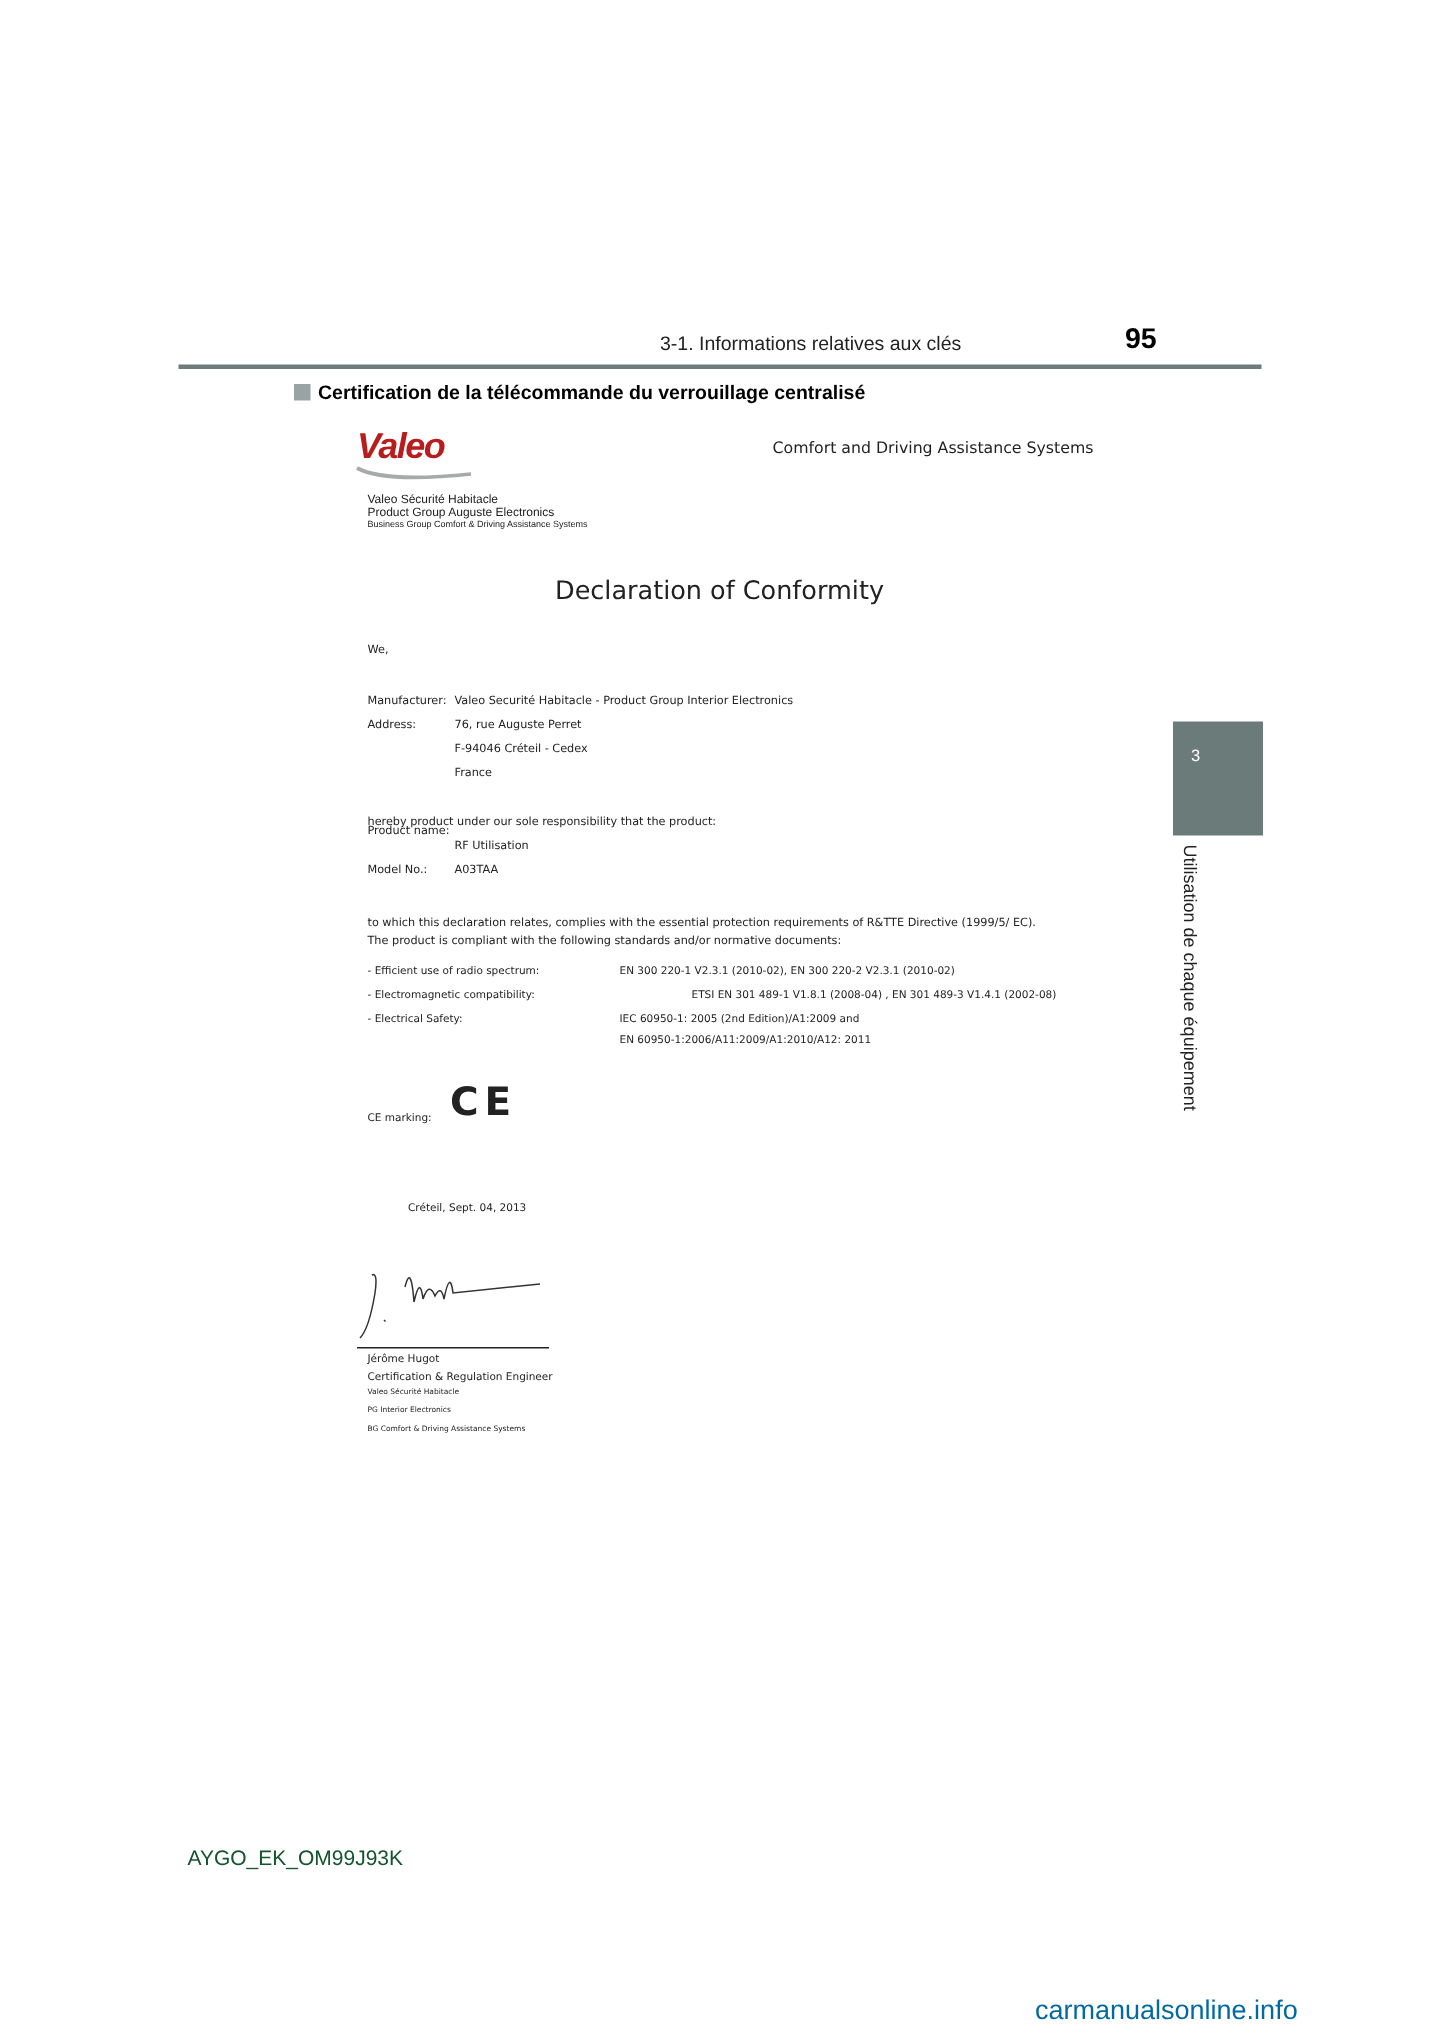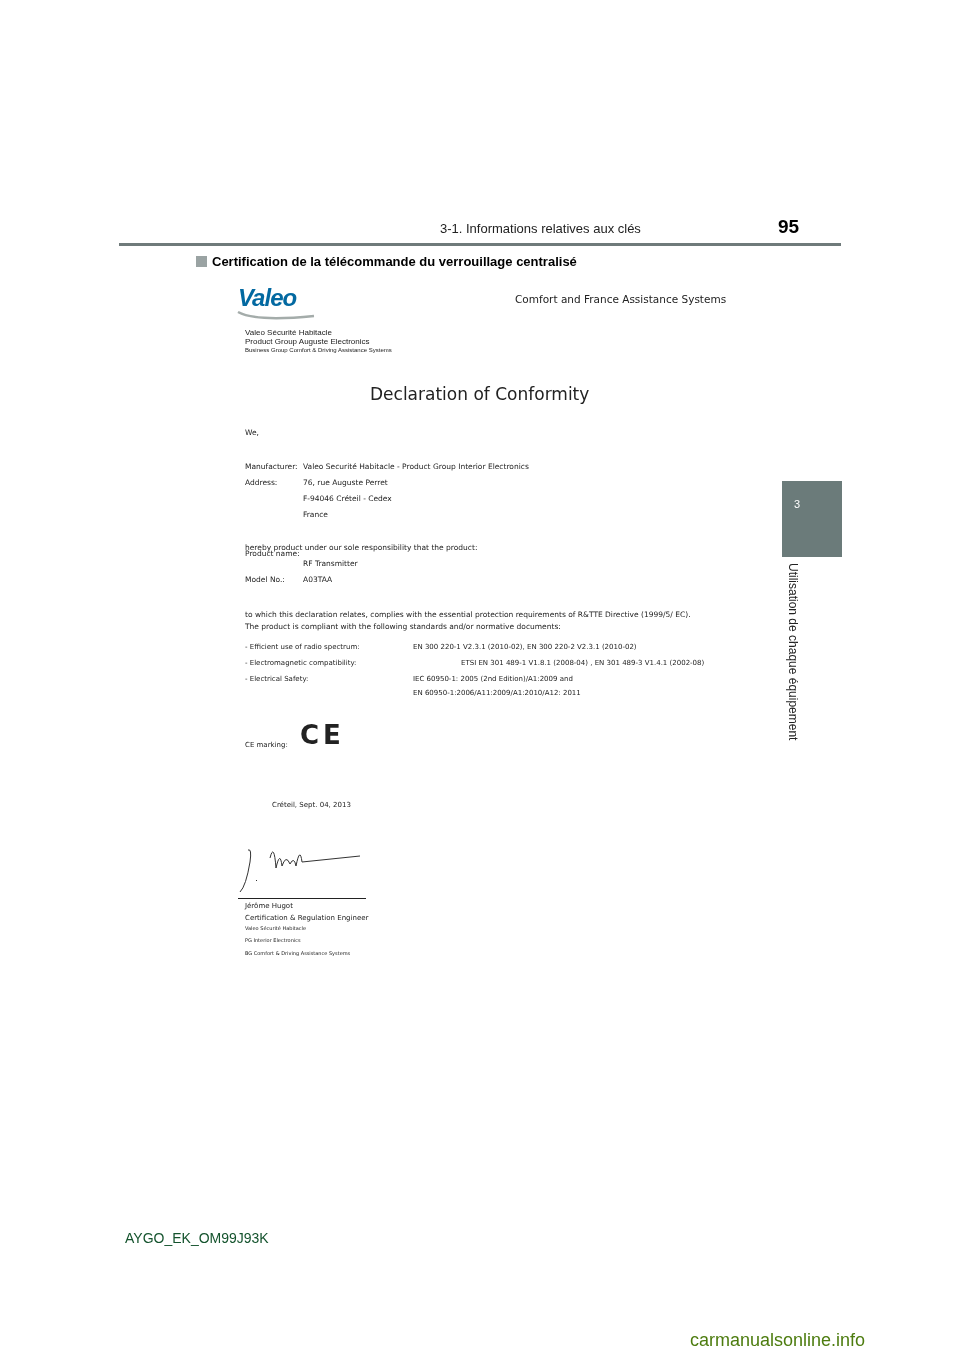--- a/index.html
+++ b/index.html
@@ -2,55 +2,55 @@
 <html><head>
 <meta charset="utf-8">
 <style>
   html, body { margin: 0; padding: 0; background: #ffffff; }
   body { width: 960px; height: 1358px; position: relative; overflow: hidden;
          font-family: "Liberation Sans", sans-serif; color: #000; }
   .abs { position: absolute; }
 
   
   .hdr-section { left: 440px; top: 221px; font-size: 13px; color: #222; }
-  .hdr-page { left: 750px; top: 216px; font-size: 19px; font-weight: bold; margin-left: 28px; }
+  .hdr-page { left: 750px; top: 216px; font-size: 19px; font-weight: bold; }
   .hdr-rule { left: 119px; top: 243px; width: 722px; height: 3px; background: #6f7a7a; }
 
   .sec-title { left: 184px; top: 254px; font-size: 13px; font-weight: bold; display: flex; align-items: center; margin-left: 12px; }
   .sec-square { width: 11px; height: 11px; background: #9aa3a3; margin-right: 5px; display: inline-block; }
 
   
   .side-tab { left: 782px; top: 481px; width: 60px; height: 76px; background: #6b7b7a; }
   .side-tab-num { position: absolute; left: 12px; top: 17px; color: #fff; font-size: 11px; }
   .side-label { left: 786px; top: 563px; width: 20px; height: 200px; }
   .side-label span { display: block; writing-mode: vertical-rl; font-size: 12px; color: #222; white-space: nowrap; }
 
   
   .doc { left: 230px; top: 280px; width: 500px; height: 690px; }
   .doc .t { position: absolute; white-space: nowrap; font-family: "DejaVu Sans", sans-serif; color: #222; }
 
   .logo { position: absolute; left: 8px; top: 4px; }
-  .logo-text { font-family: "Liberation Sans", sans-serif; font-style: italic; font-weight: bold; font-size: 24px; color: #0369a1; letter-spacing: -1px; }
+  .logo-text { font-family: "Liberation Sans", sans-serif; font-style: italic; font-weight: bold; font-size: 24px; color: #b91c1c; letter-spacing: -1px; }
   .logo-swoosh { position: absolute; left: -2px; top: 26px; }
 
   .doc-tagline { left: 285px; top: 13px; font-size: 10.5px; color: #333; }
   .co1 { left: 15px; top: 48px; font-family: "Liberation Sans", sans-serif !important; font-size: 8px; color: #333; }
   .co2 { left: 15px; top: 57px; font-family: "Liberation Sans", sans-serif !important; font-size: 8px; color: #333; }
   .co3 { left: 15px; top: 67px; font-family: "Liberation Sans", sans-serif !important; font-size: 6px; color: #333; }
 
   .doc-title { left: 140px; top: 104px; font-size: 17px; color: #111; }
   .we { left: 15px; top: 148px; font-size: 7.5px; }
   .lbl { font-size: 7.5px; }
   .small { font-size: 7px; }
   .ce-mark { left: 70px; top: 440px; font-size: 26px; font-weight: bold; letter-spacing: 4px; font-family: "DejaVu Sans", sans-serif; color: #111; }
   .sig { position: absolute; left: 0px; top: 560px; }
   .sig-rule { position: absolute; left: 8px; top: 618px; width: 128px; height: 1px; background: #222; }
 
   .footer-code { left: 125px; top: 1230px; font-size: 14px; color: #14532d; }
-  .watermark { left: 690px; top: 1330px; font-size: 18px; color: #4d7c0f; }
+  .watermark { left: 690px; top: 1330px; font-size: 18px; color: #0369a1; }
 </style>
 </head>
 <body>
 
 <div class="abs hdr-section">3-1. Informations relatives aux clés</div>
 <div class="abs hdr-page">95</div>
 <div class="abs hdr-rule"></div>
 
 <div class="abs sec-title">
   <span class="sec-square"></span>
@@ -64,38 +64,38 @@
   <span>Utilisation de chaque équipement</span>
 </div>
 
 <div class="abs doc">
   <div class="logo">
     <span class="logo-text">Valeo</span>
     <svg class="logo-swoosh" width="80" height="12">
       <path d="M2 2 Q 20 12 78 6" stroke="#a4acaa" stroke-width="2.5" fill="none"></path>
     </svg>
   </div>
-  <div class="t doc-tagline">Comfort and France Assistance Systems</div>
+  <div class="t doc-tagline">Comfort and Driving Assistance Systems</div>
   <div class="t co1">Valeo Sécurité Habitacle</div>
   <div class="t co2">Product Group Auguste Electronics</div>
   <div class="t co3">Business Group Comfort &amp; Driving Assistance Systems</div>
 
   <div class="t doc-title">Declaration of Conformity</div>
   <div class="t we">We,</div>
 
   <div class="t lbl" style="left:15px;top:182px;">Manufacturer:</div>
   <div class="t lbl" style="left:73px;top:182px;">Valeo Securité Habitacle - Product Group Interior Electronics</div>
   <div class="t lbl" style="left:15px;top:198px;">Address:</div>
   <div class="t lbl" style="left:73px;top:198px;">76, rue Auguste Perret</div>
   <div class="t lbl" style="left:73px;top:214px;">F-94046  Créteil - Cedex</div>
   <div class="t lbl" style="left:73px;top:230px;">France</div>
 
   <div class="t lbl" style="left:15px;top:263px;">hereby product under our sole responsibility that the product:</div>
   <div class="t lbl" style="left:15px;top:269px;">Product name:</div>
-  <div class="t lbl" style="left:73px;top:279px;">RF Transmitter</div>
+  <div class="t lbl" style="left:73px;top:279px;">RF Utilisation</div>
   <div class="t lbl" style="left:15px;top:295px;">Model No.:</div>
   <div class="t lbl" style="left:73px;top:295px;">A03TAA</div>
 
   <div class="t lbl" style="left:15px;top:330px;">to which this declaration relates, complies with the essential protection requirements of R&amp;TTE Directive (1999/5/ EC).</div>
   <div class="t lbl" style="left:15px;top:342px;">The product is compliant with the following standards and/or normative documents:</div>
 
   <div class="t small" style="left:15px;top:363px;">- Efficient use of radio spectrum:</div>
   <div class="t small" style="left:183px;top:363px;">EN 300 220-1 V2.3.1 (2010-02), EN 300 220-2  V2.3.1 (2010-02)</div>
   <div class="t small" style="left:15px;top:379px;">- Electromagnetic compatibility:</div>
   <div class="t small" style="left:183px;top:379px;padding-left:48px;">ETSI EN 301 489-1 V1.8.1 (2008-04) , EN 301 489-3 V1.4.1 (2002-08)</div>

